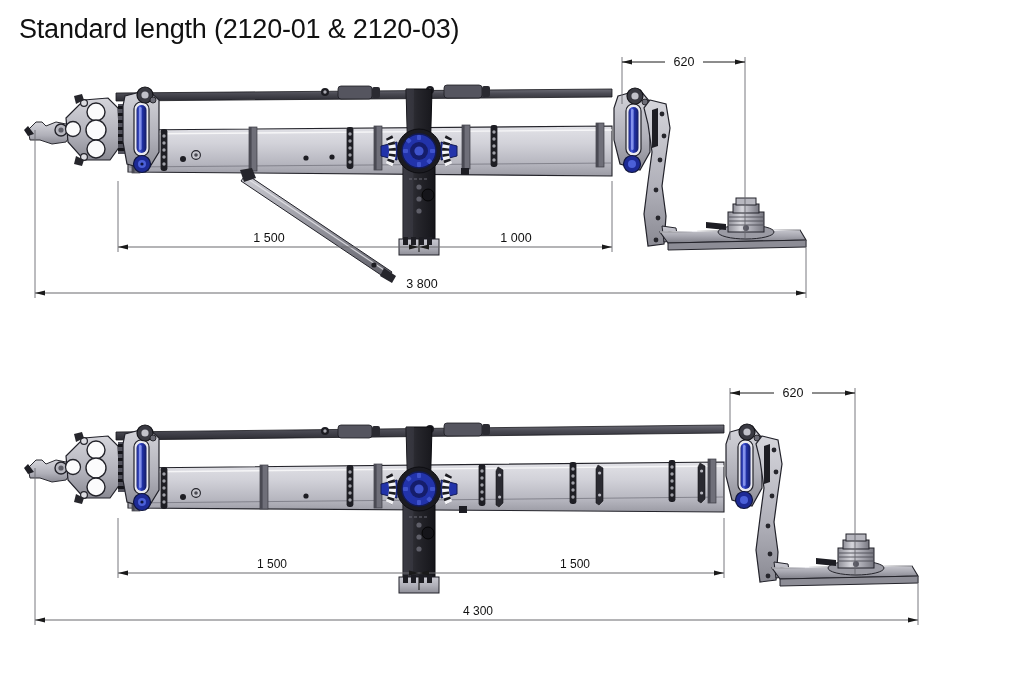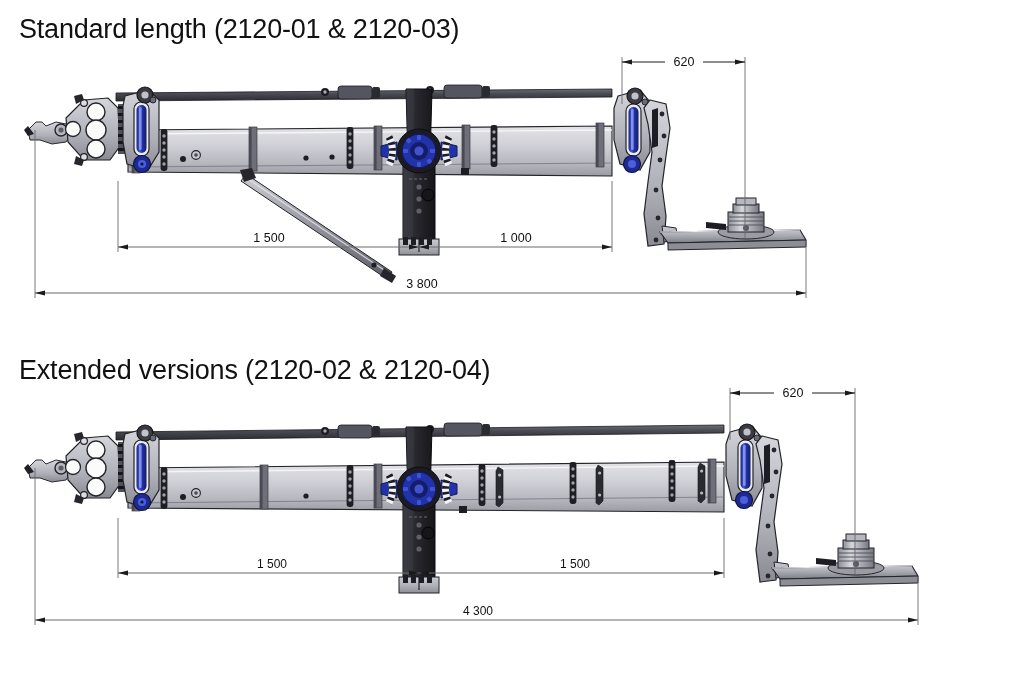--- a/index.html
+++ b/index.html
@@ -14,21 +14,20 @@
   .dimtext{font-family:"Liberation Sans","DejaVu Sans",sans-serif;font-size:12.5px;
            fill:#111;text-anchor:middle;}
   .dimtext-sm{font-size:12px;}
 </style>
 </head>
 <body>
 
 <div class="canvas">
 
   <div class="title" id="title-top">Standard length (2120-01 &amp; 2120-03)</div>
-  <div class="title" id="title-bottom">Extended versions (2120-02 &amp; 2120-04)</div>
 
   <svg width="1024" height="686" viewBox="0 0 1024 686">
     <defs>
       <linearGradient id="beamG" x1="0" y1="0" x2="0" y2="1">
         <stop offset="0%" stop-color="#e2e2e7"></stop>
         <stop offset="35%" stop-color="#d2d2d9"></stop>
         <stop offset="75%" stop-color="#b6b6bf"></stop>
         <stop offset="100%" stop-color="#9b9ba4"></stop>
       </linearGradient>
       <linearGradient id="beamG2" x1="0" y1="0" x2="0" y2="1">

